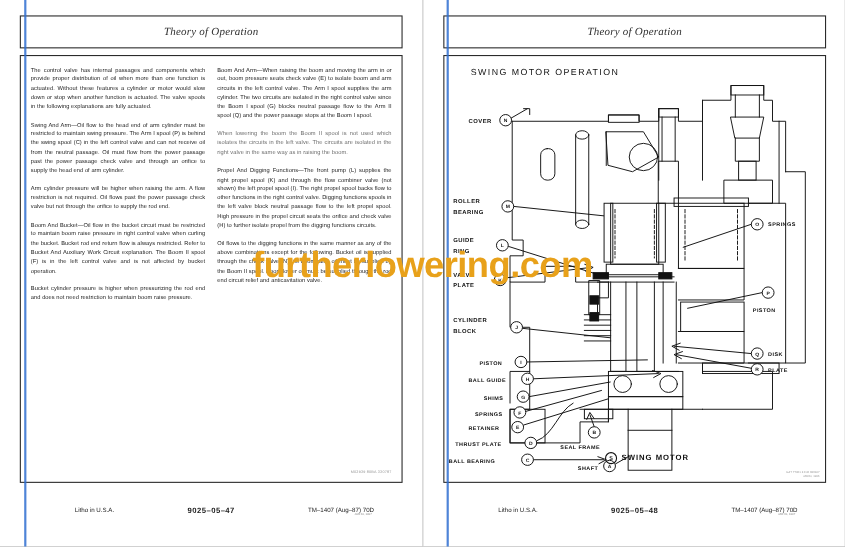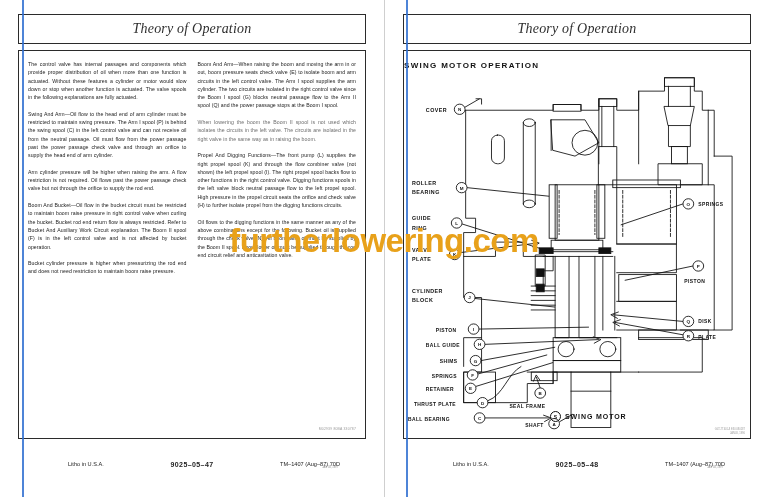--- a/index.html
+++ b/index.html
@@ -49,21 +49,21 @@
     box-sizing: border-box;
   }
   .runhead .rh-text {
     position: absolute;
     left: 0; right: 0;
     top: 50%;
     transform: translateY(-50%);
     text-align: center;
     font-family: "Liberation Serif", serif;
     font-style: italic;
-    font-size: 14px;
+    font-size: 10px;
     color: #2f2f2f;
     letter-spacing: 0.2px;
   }
 
   
   .body-box {
     position: absolute;
     left: 0; right: 0;
     top: 36px;
     bottom: 44px;
@@ -146,24 +146,24 @@
     left: 0; right: 0;
     top: 36px;
     bottom: 44px;
     border: 1px solid #2b2b2b;
     box-sizing: border-box;
     background: #fff;
     overflow: hidden;
   }
   .fig-title {
     position: absolute;
-    left: 0;
+    left: 24px;
     top: 10px;
     font-size: 8px;
-    font-weight: bold;
+    font-weight: normal;
     letter-spacing: 1.3px;
     color: #111;
     font-family: "Liberation Sans", sans-serif;
   }
   .fig-svg {
     position: absolute;
     left: 0; top: 0;
     width: 100%;
     height: 100%;
   }

